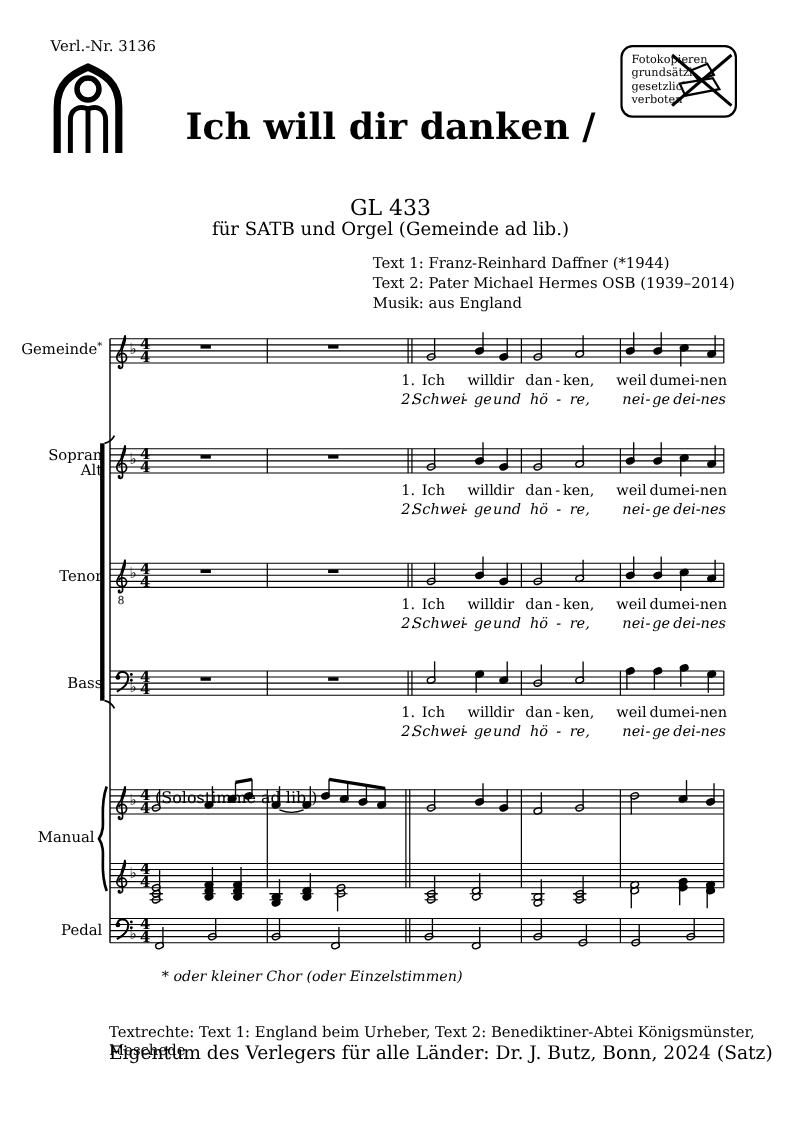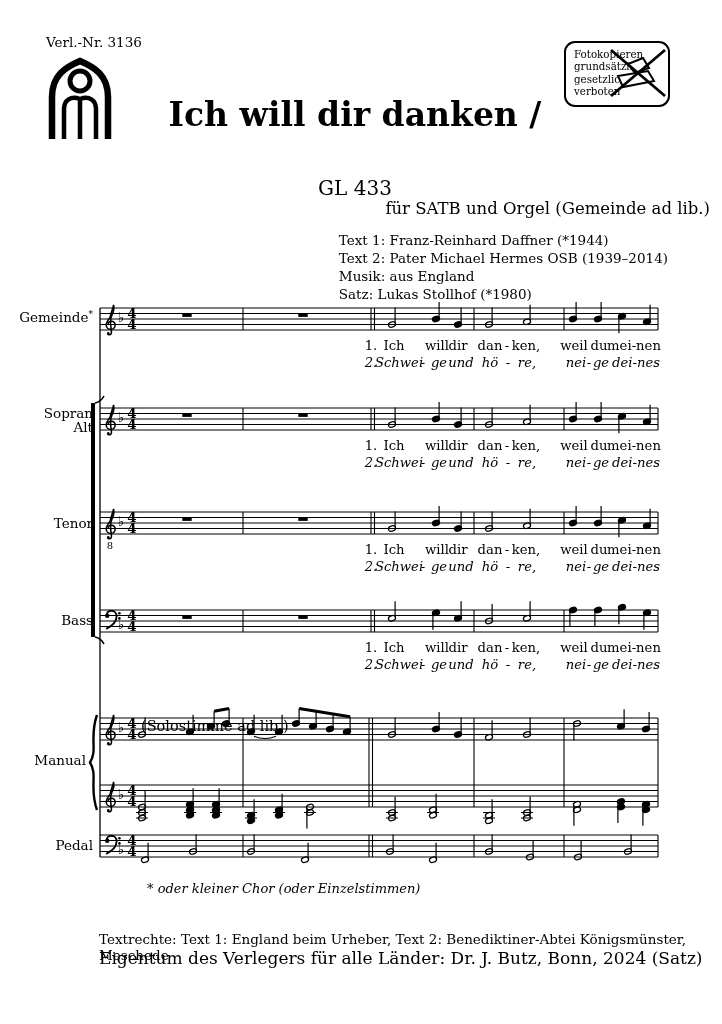--- a/index.html
+++ b/index.html
@@ -5,21 +5,21 @@
   html,body{margin:0;padding:0;background:#e8e8e8;}
   .page{position:relative;width:722px;height:1024px;background:#ffffff;color:#000;
         font-family:"DejaVu Serif","Liberation Serif",serif;overflow:hidden;}
   .abs{position:absolute;}
   .ctr{left:0;width:710px;text-align:center;}
   .verlag{left:46px;top:34px;font-size:13.5px;}
   .dedication{top:63px;font-style:italic;font-weight:bold;font-size:14px;}
   .title{top:96px;font-size:33px;font-weight:bold;line-height:38px;}
   .title2{top:134px;font-size:33px;font-weight:bold;}
   .gl{top:176px;font-size:20px;}
-  .scoring{top:199px;font-size:16.5px;text-align:right;}
+  .scoring{top:199px;font-size:16.5px;}
   .credits{right:54px;top:231px;font-size:13.5px;line-height:18px;text-align:left;}
   .stamp{left:564px;top:41px;width:102px;height:62px;border:2.2px solid #000;border-radius:11px;}
   .stamp-text{position:absolute;left:8px;top:5px;font-size:10.3px;line-height:12.4px;}
   .stamp-icon{position:absolute;right:2px;top:3px;}
   .solo{left:141px;top:694px;font-size:14.5px;margin-top:24px;}
   .footnote{left:99px;top:881px;font-size:13px;font-style:italic;margin-left:48px;}
   .footer1{left:99px;top:931px;font-size:13.5px;}
   .footer2{left:99px;top:948px;font-size:17px;}
   svg{display:block;}
   #score-svg{position:absolute;left:0;top:0;}
@@ -54,21 +54,20 @@
   </div>
 
   <div class="abs ctr title">Ich will dir danken /</div>
   <div class="abs ctr gl">GL 433</div>
   <div class="abs ctr scoring">für SATB und Orgel (Gemeinde ad lib.)</div>
 
   <div class="abs credits">
     <div>Text 1: Franz-Reinhard Daffner (*1944)</div>
     <div>Text 2: Pater Michael Hermes OSB (1939–2014)</div>
     <div>Musik: aus England</div>
-    <div>Satz: Lukas Stollhof (*1980)</div>
   </div>
 
   <div class="abs solo">(Solostimme ad lib.)</div>
 
   <svg id="score-svg" width="722" height="1024" viewBox="0 0 722 1024">
       <line x1="100" y1="308" x2="658" y2="308" stroke="#000" stroke-width="1"></line>
       <line x1="100" y1="313.5" x2="658" y2="313.5" stroke="#000" stroke-width="1"></line>
       <line x1="100" y1="319" x2="658" y2="319" stroke="#000" stroke-width="1"></line>
       <line x1="100" y1="324.5" x2="658" y2="324.5" stroke="#000" stroke-width="1"></line>
       <line x1="100" y1="330" x2="658" y2="330" stroke="#000" stroke-width="1"></line>

